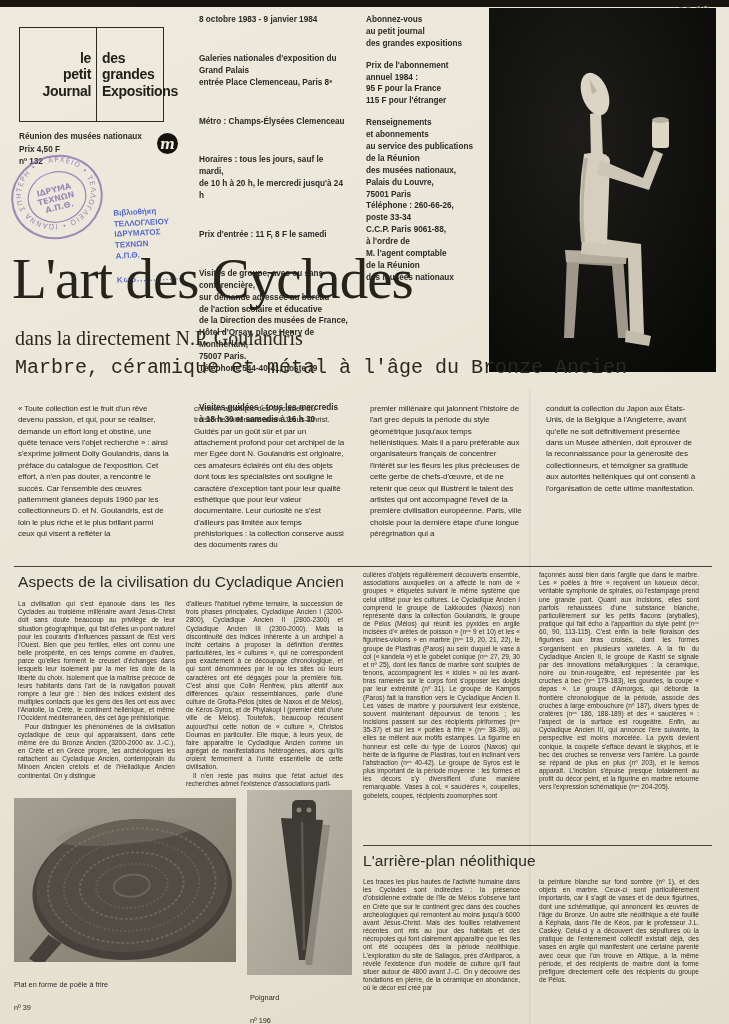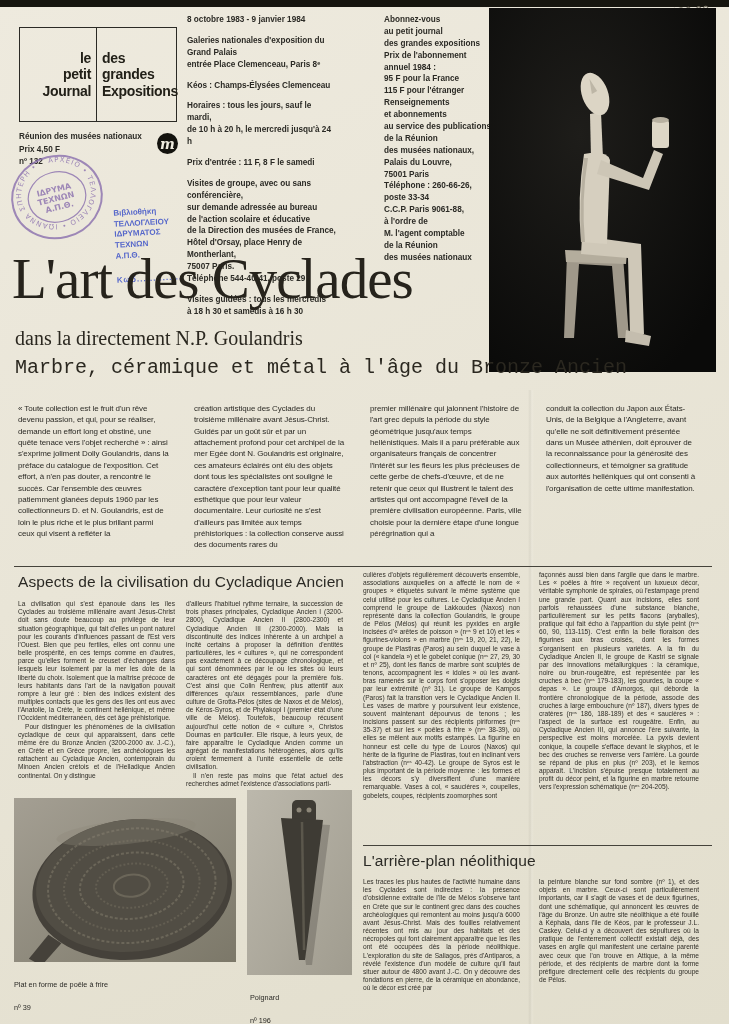--- a/index.html
+++ b/index.html
@@ -6,38 +6,38 @@
   .page{position:relative;width:729px;height:1024px;margin:0 auto;overflow:hidden;
     background:linear-gradient(155deg,#eeeade 0%,#e9e5d7 45%,#e2decd 100%);
     font-family:"Liberation Sans","DejaVu Sans",sans-serif;color:#2b2a25;}
   .abs{position:absolute;}
   .crease{position:absolute;top:390px;left:528px;width:6px;height:634px;
     background:linear-gradient(90deg,rgba(0,0,0,0),rgba(0,0,0,.05),rgba(255,255,255,.12),rgba(0,0,0,0));}
   .top-strip{top:0;left:0;width:729px;height:7px;background:#16150f;}
   .pencil{top:5px;left:671px;font-family:"DejaVu Sans",sans-serif;font-size:11px;color:#7e7969;
     transform:rotate(-4deg);border-bottom:1px solid #8b8677;padding-bottom:1px;}
   
-  .mast-box{top:27px;left:19px;width:158px;height:95px;border:1.5px solid #2b2a25;display:flex;box-sizing:border-box;}
+  .mast-box{top:27px;left:19px;width:145px;height:95px;border:1.5px solid #2b2a25;display:flex;box-sizing:border-box;}
   .mast-cell{flex:1;display:flex;flex-direction:column;justify-content:center;
     font-weight:bold;font-size:14px;line-height:1.18;letter-spacing:-.3px;white-space:pre-line;color:#222018;}
   .mast-left{text-align:right;padding-right:5px;border-right:1.5px solid #2b2a25;flex:0 0 71px;}
   .mast-right{text-align:left;padding-left:5px;}
   .pub-block{top:131px;left:19px;font-weight:bold;font-size:8.2px;line-height:1.55;white-space:pre-line;}
   .rmn-logo{top:133px;left:157px;width:21px;height:21px;border-radius:50%;background:#14130e;color:#efecdf;
     display:flex;align-items:center;justify-content:center;
     font-family:"DejaVu Serif","Liberation Serif",serif;font-style:italic;font-weight:bold;font-size:14px;}
   
   .stamp-round{top:152px;left:8px;width:98px;height:90px;transform:rotate(-14deg);opacity:.8;}
   .stamp-blue{top:196px;left:115px;transform:rotate(-3deg);color:#3d52c8;opacity:.85;
     font-weight:bold;font-size:8px;line-height:1.35;white-space:pre-line;}
   .stamp-blue .kod{margin-top:2px;letter-spacing:1px;}
   
-  .info-col{top:14px;left:187px;width:150px;display:flex;flex-direction:column;gap:9px;
+  .info-col{top:14px;left:199px;width:150px;display:flex;flex-direction:column;gap:27px;
     font-weight:bold;font-size:8.2px;line-height:1.45;white-space:pre-line;}
-  .sub-col{top:14px;left:384px;width:120px;display:flex;flex-direction:column;
+  .sub-col{top:14px;left:366px;width:120px;display:flex;flex-direction:column;gap:10px;
     font-weight:bold;font-size:8.2px;line-height:1.45;white-space:pre-line;}
   
   .hero{top:8px;left:489px;width:227px;height:364px;background:#0c0c0b;}
   .caption{font-size:7.3px;line-height:1.55;color:#2b2a26;white-space:pre-line;}
   .hero-cap{top:376px;left:497px;}
   
   .main-title{top:250px;left:12px;font-family:Liberation Serif, serif;
     font-size:57px;line-height:1;color:#26231c;letter-spacing:-1px;}
   .subtitle{left:15px;font-family:"Liberation Serif","DejaVu Serif",serif;font-size:20px;color:#2b2820;}
   .sub1{top:327px;}
@@ -103,21 +103,21 @@
 ΙΔΡΥΜΑΤΟΣ
 ΤΕΧΝΩΝ
 Α.Π.Θ.</div>
     <div class="kod">Κωδ..............</div>
   </div>
 
   <div class="abs info-col">
     <div>8 octobre 1983 - 9 janvier 1984</div>
     <div>Galeries nationales d'exposition du Grand Palais
 entrée Place Clemenceau, Paris 8ᵉ</div>
-    <div>Kéos : Champs-Élysées Clemenceau</div>
+    <div>Métro : Champs-Élysées Clemenceau</div>
     <div>Horaires : tous les jours, sauf le mardi,
 de 10 h à 20 h, le mercredi jusqu'à 24 h</div>
     <div>Prix d'entrée : 11 F, 8 F le samedi</div>
     <div>Visites de groupe, avec ou sans conférencière,
 sur demande adressée au bureau
 de l'action scolaire et éducative
 de la Direction des musées de France,
 Hôtel d'Orsay, place Henry de Montherlant,
 75007 Paris.
 Téléphone 544-40-41, poste 29</div>

